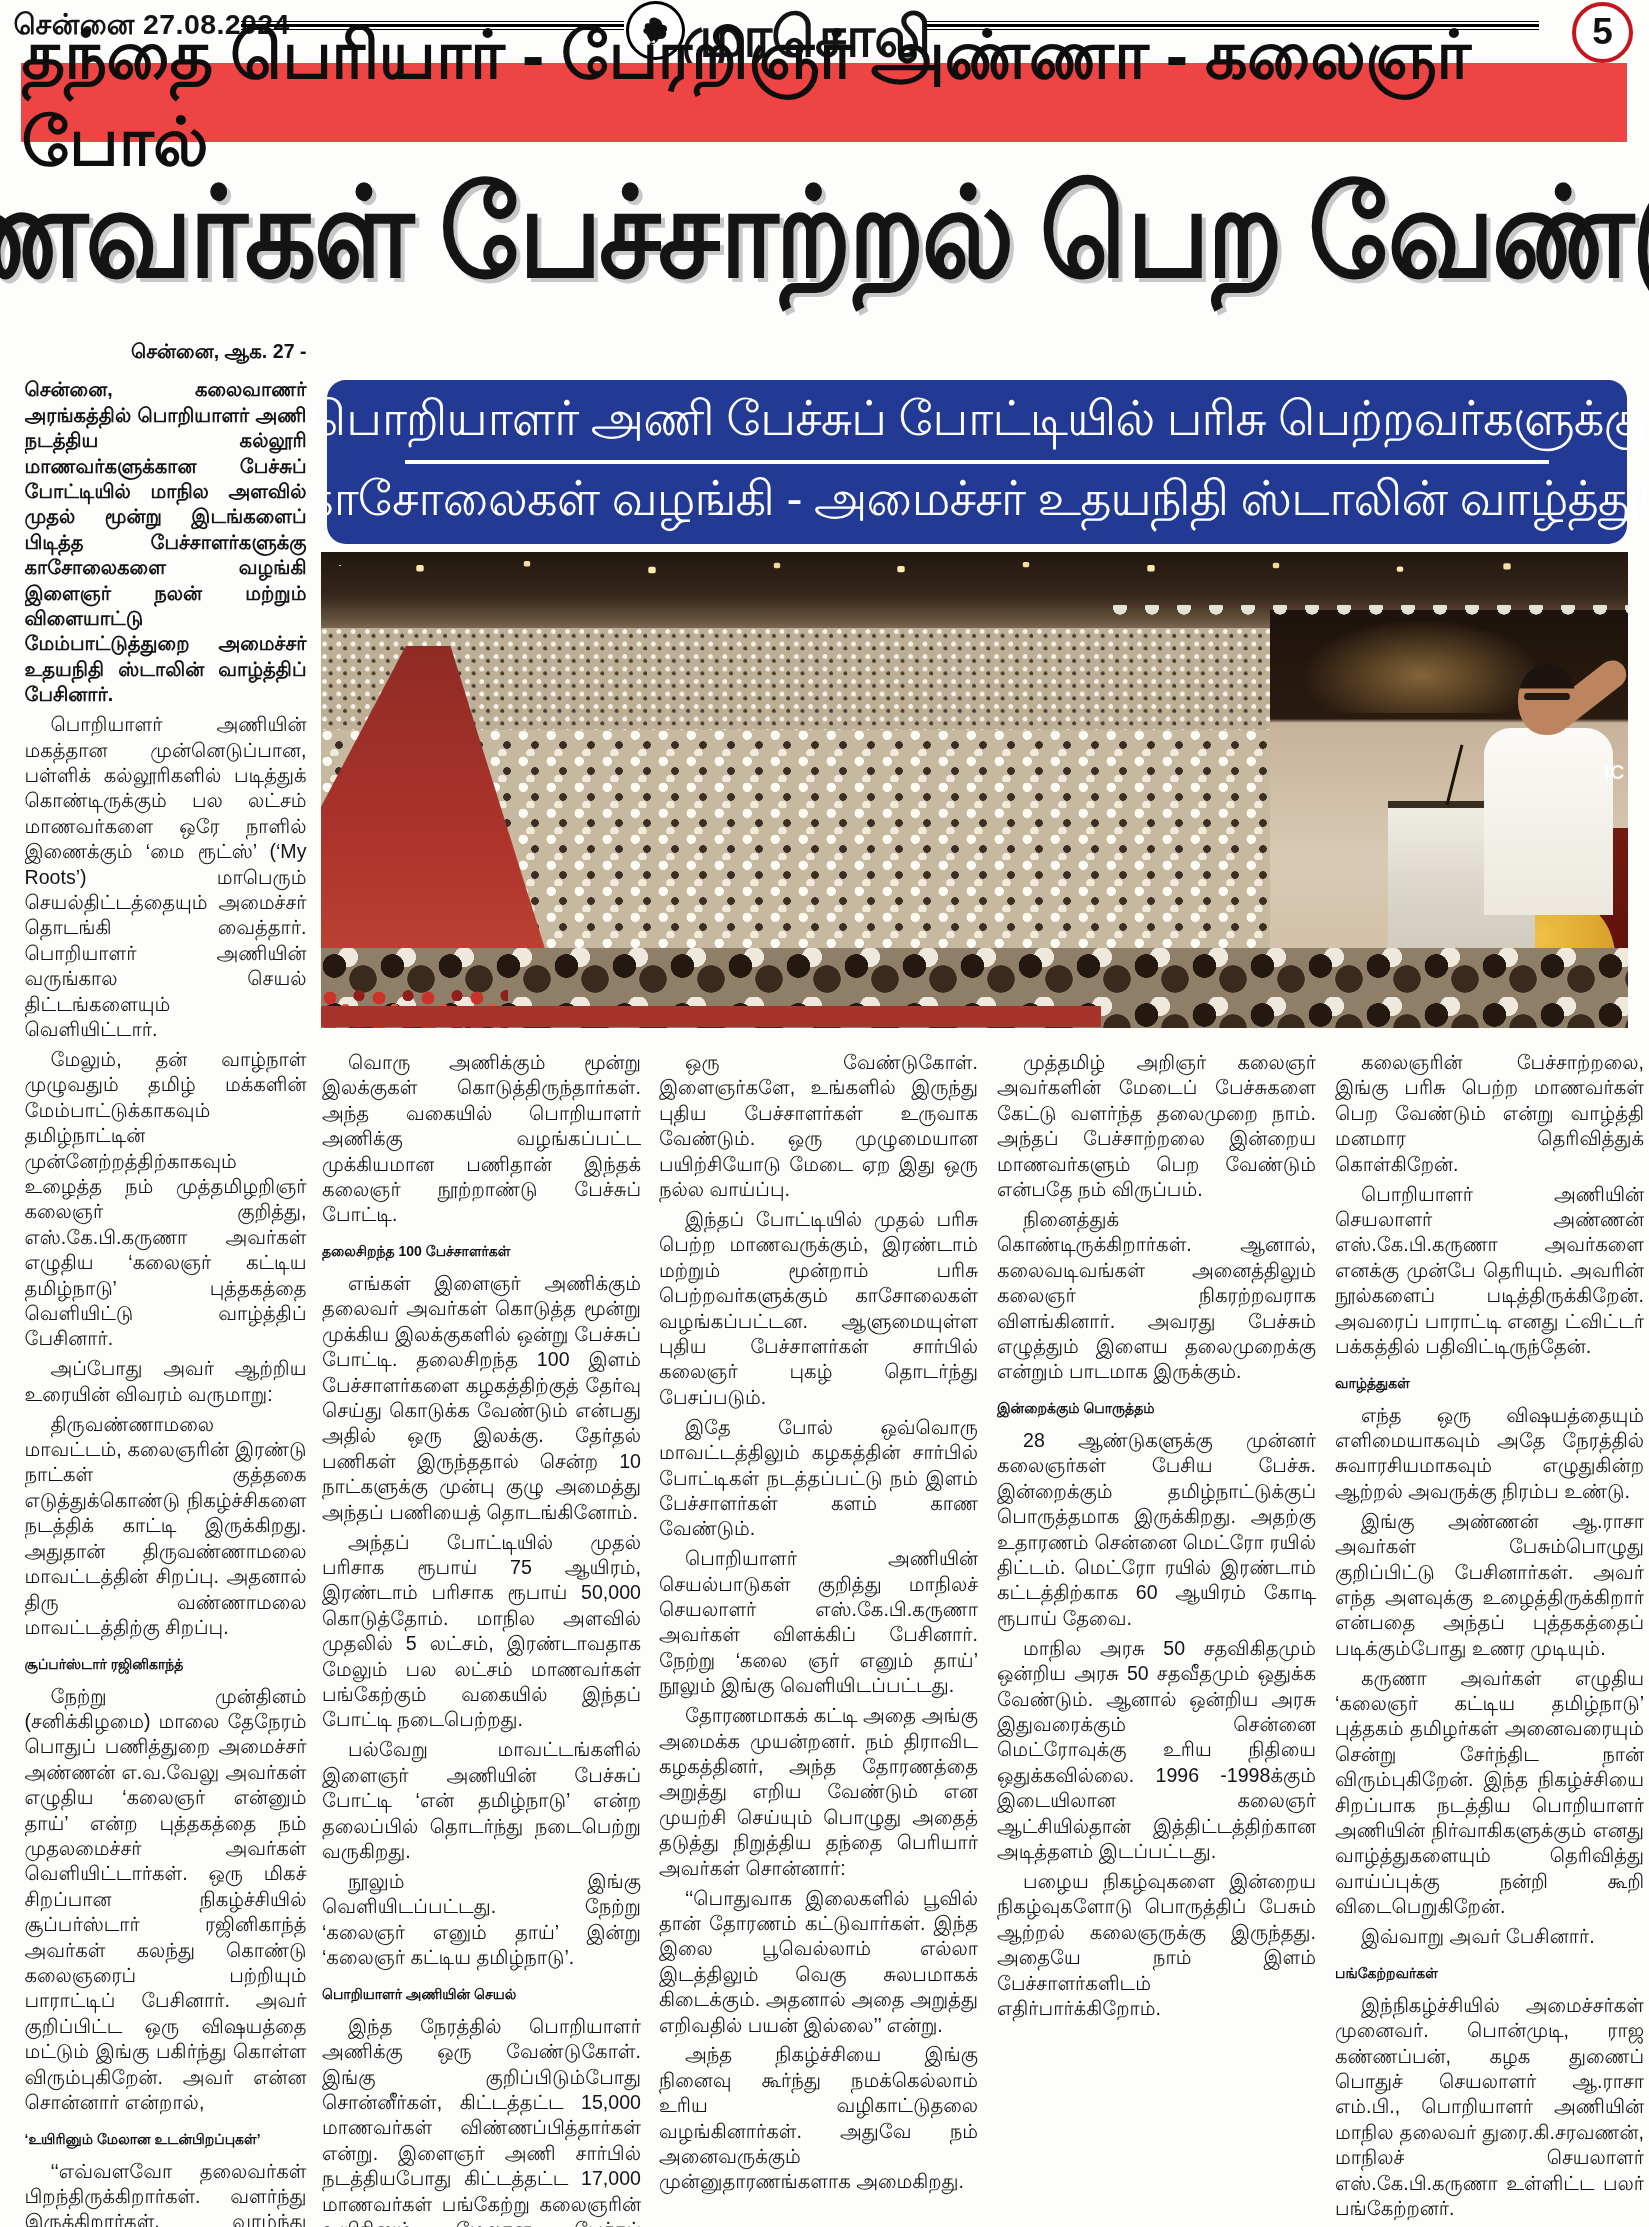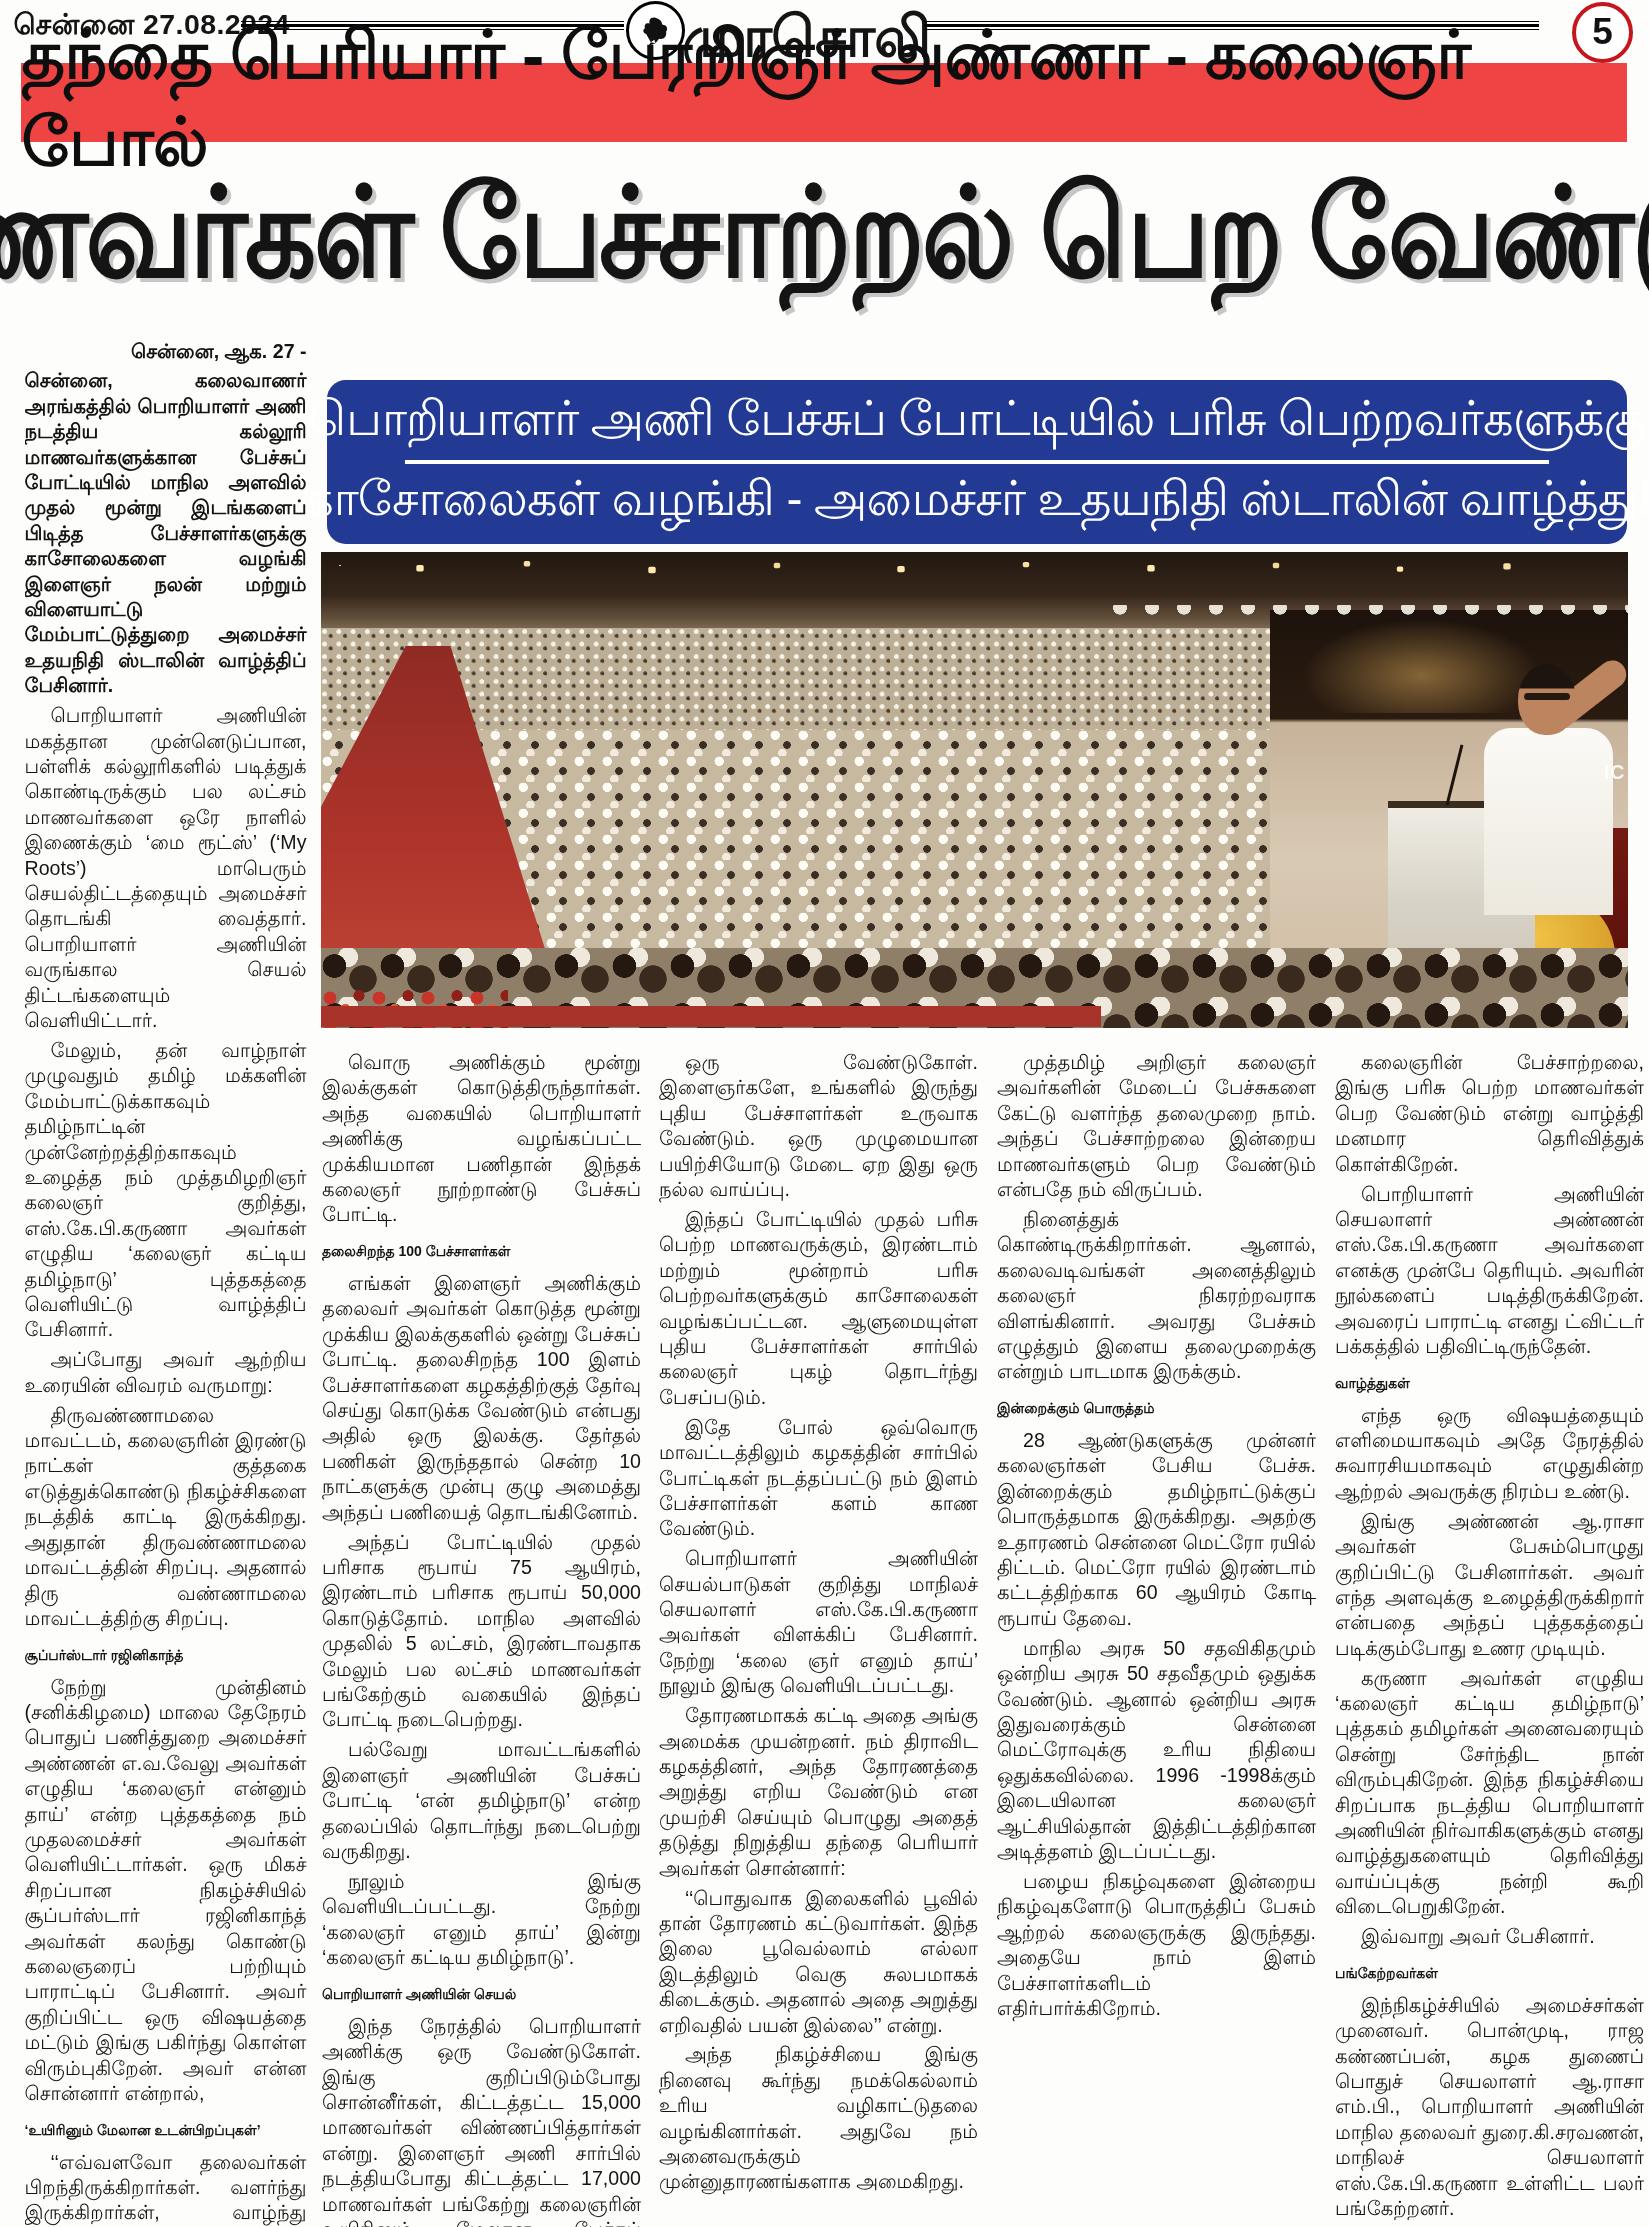--- a/index.html
+++ b/index.html
@@ -91,21 +91,21 @@
     background:radial-gradient(circle at 45% 30%,#efc246,#d79d28 70%);transform:rotate(-12deg);}
   .p-face{position:absolute;left:53px;top:26px;width:53px;height:58px;border-radius:50%;
     background:#b97f58;}
   .p-hair{position:absolute;left:48px;top:16px;width:65px;height:23px;border-radius:50%;background:#efefe9;}
   .p-glass{position:absolute;left:60px;top:43px;width:41px;height:9.8px;background:#15100b;border-radius:3.6px;}
   .sign-text{position:absolute;left:1283px;top:209px;color:rgba(255,255,255,.85);
     font-size:19.6px;font-weight:bold;letter-spacing:0.9px;}
   
   .col{position:absolute;text-align:justify;font-size:19.6px;line-height:25.4px;overflow:hidden;}
   .col p{margin:0 0 4.5px;text-indent:26px;}
-  .col p.dateline{text-align:right;font-weight:bold;text-indent:0;margin-bottom:4px;}
+  .col p.dateline{text-align:right;font-weight:bold;text-indent:0;margin-bottom:13px;}
   .col p.lede{font-weight:bold;text-indent:0;}
   .col h3{margin:11.6px 0 6.2px;text-align:left;font-size:14px;font-weight:bold;text-indent:0;}
   .col-1{left:24.5px; top:339px; width:282px; height:2253px;}
   .col-b{left:322px; top:1050px;width:319px; height:1543px;}
   .col-c{left:659px;top:1050px;width:319px; height:1543px;}
   .col-d{left:997px;top:1050px;width:319px; height:1543px;}
   .col-e{left:1335px;top:1050px;width:309px; height:1543px;}
 </style>
 </head>
 <body>

